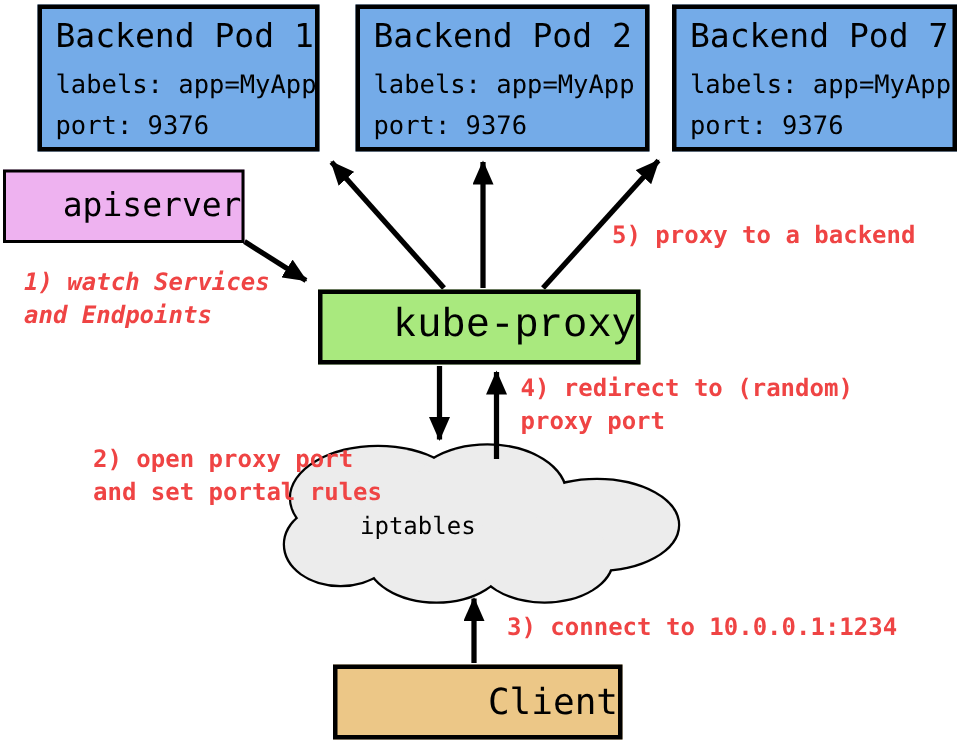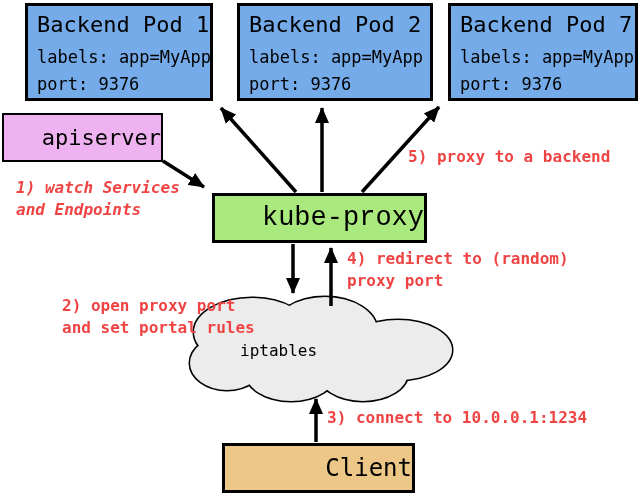--- a/index.html
+++ b/index.html
@@ -81,21 +81,21 @@
   .annotation {
     position: absolute;
     color: #ef4444;
     font-size: 16px;
     font-weight: bold;
     line-height: 22px;
     white-space: pre-line;
   }
   .ann-step1 { left: 16px;  top: 177px; font-style: italic; }
   .ann-step2 { left: 62px;  top: 248px; margin-top: 47px; }
-  .ann-step3 { left: 327px; top: 407px; }
+  .ann-step3 { left: 338px; top: 407px; }
   .ann-step4 { left: 347px; top: 248px; }
   .ann-step5 { left: 408px; top: 146px; }
   .iptables-label {
     position: absolute;
     left: 240px;
     top: 340px;
     width: 150px;
     text-align: left;
     font-size: 16px;
     line-height: 22px;

